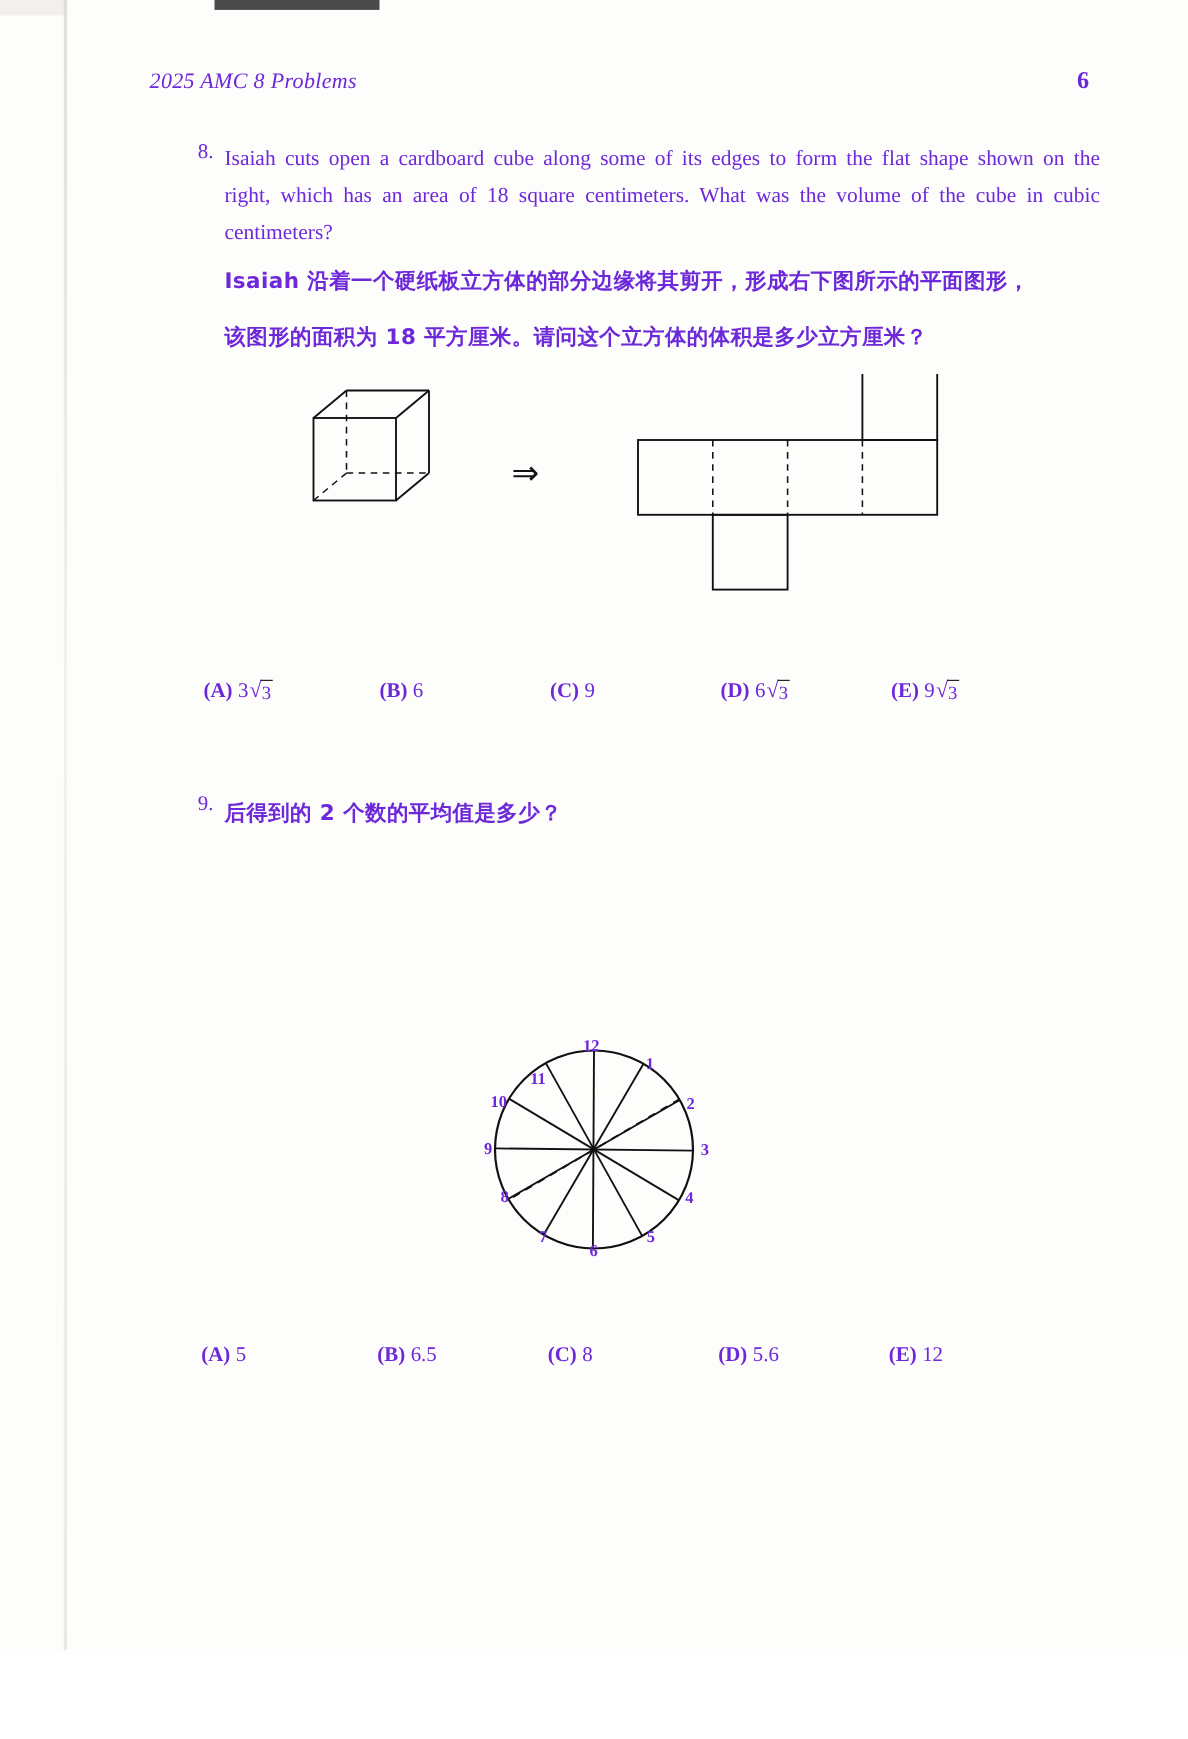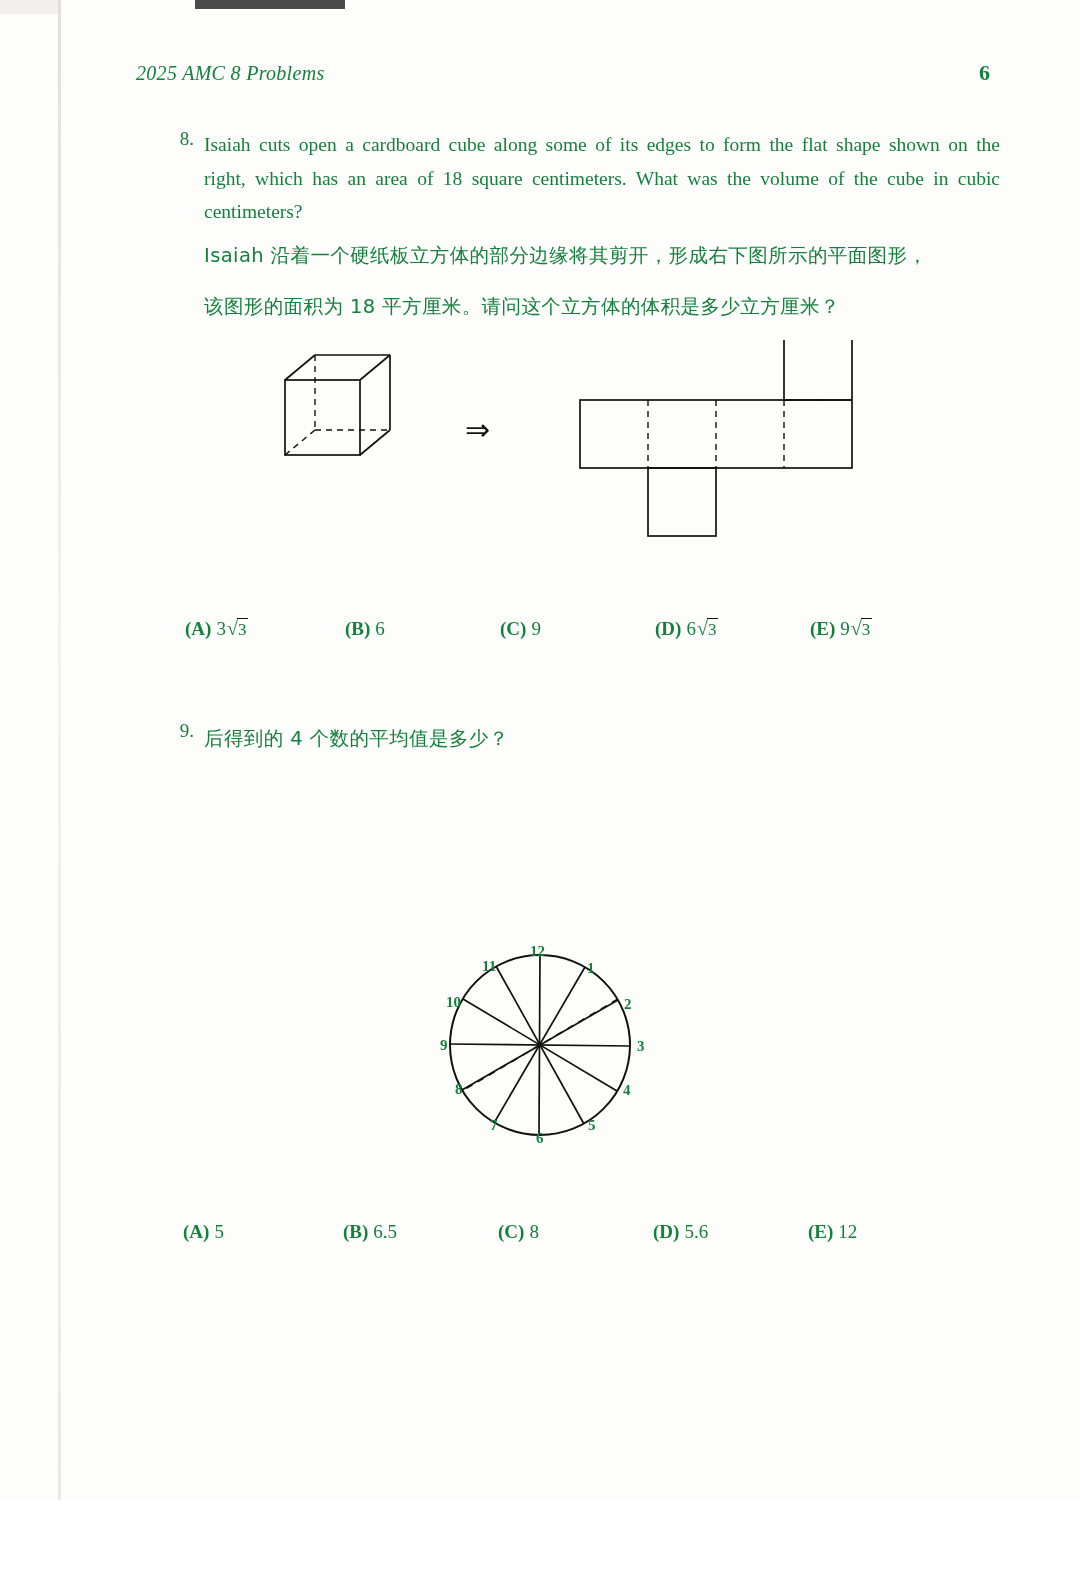--- a/index.html
+++ b/index.html
@@ -7,21 +7,21 @@
     padding: 0;
     background: #ffffff;
   }
   .page {
     position: relative;
     width: 1080px;
     height: 1500px;
     background: #fdfdfc;
     overflow: hidden;
     font-family: "Liberation Serif", serif;
-    color: #15803d;
+    color: #6d28d9;
   }
   
   .scan-top-left {
     position: absolute;
     top: 0; left: 0;
     width: 60px; height: 14px;
     background: #f2f0ee;
   }
   .scan-top-bar {
     position: absolute;
@@ -80,21 +80,21 @@
     text-align: justify;
     text-justify: inter-word;
     word-spacing: 1.5px;
   }
   .zh-text {
     font-size: 19.5px;
     line-height: 1.78;
     margin-top: 10px;
     text-align: justify;
     font-family: "DejaVu Sans", sans-serif;
-    font-weight: 400;
+    font-weight: 700;
     letter-spacing: 0.4px;
   }
 
   .choices {
     display: flex;
     font-size: 19px;
     margin-top: 6px;
   }
   .choice {
     display: flex;
@@ -219,21 +219,21 @@
       <span class="sqrt">
           <span class="radsym">√</span>
           <span class="rad">3</span>
         </span>
     </div>
   </div>
 
   <div class="problem" style="top:720px;">
     <div class="prob-num">9.</div>
     <div class="prob-body">
-      <div class="zh-text" style="margin-top:2px;">后得到的 4 个数的平均值是多少？</div>
+      <div class="zh-text" style="margin-top:2px;">后得到的 2 个数的平均值是多少？</div>
     </div>
   </div>
 
   <div class="figure" style="position:absolute; left:420px; top:925px; width:240px; height:240px;">
     <svg width="240" height="240" viewBox="0 0 240 240">
       <circle cx="120" cy="120" r="90" fill="none" stroke="#111" stroke-width="2"></circle>
 
       <g stroke="#111" stroke-width="1.7" fill="none">
         <line x1="120" y1="30" x2="119" y2="210"></line>
         <line x1="165" y1="42" x2="74" y2="198"></line>
@@ -250,21 +250,21 @@
     <span class="clock-label" style="left:167px; top:35px;">1</span>
     <span class="clock-label" style="left:204px; top:71px;">2</span>
     <span class="clock-label" style="left:217px; top:113px;">3</span>
     <span class="clock-label" style="left:203px; top:157px;">4</span>
     <span class="clock-label" style="left:168px; top:192px;">5</span>
     <span class="clock-label" style="left:116px; top:205px;">6</span>
     <span class="clock-label" style="left:70px; top:192px;">7</span>
     <span class="clock-label" style="left:35px; top:156px;">8</span>
     <span class="clock-label" style="left:20px; top:112px;">9</span>
     <span class="clock-label" style="left:26px; top:69px;">10</span>
-    <span class="clock-label" style="left:62px; top:33px;text-align:right;">11</span>
+    <span class="clock-label" style="left:62px; top:48px;text-align:right;">11</span>
     <span class="clock-label" style="left:110px; top:18px;">12</span>
   </div>
 
   <div class="choices" style="position:absolute; left:183px; top:1215px; width:720px;">
     <div class="choice" style="width:160px;">
       <span class="lbl">(A)</span>
       <span>5</span>
     </div>
     <div class="choice" style="width:155px;">
       <span class="lbl">(B)</span>

